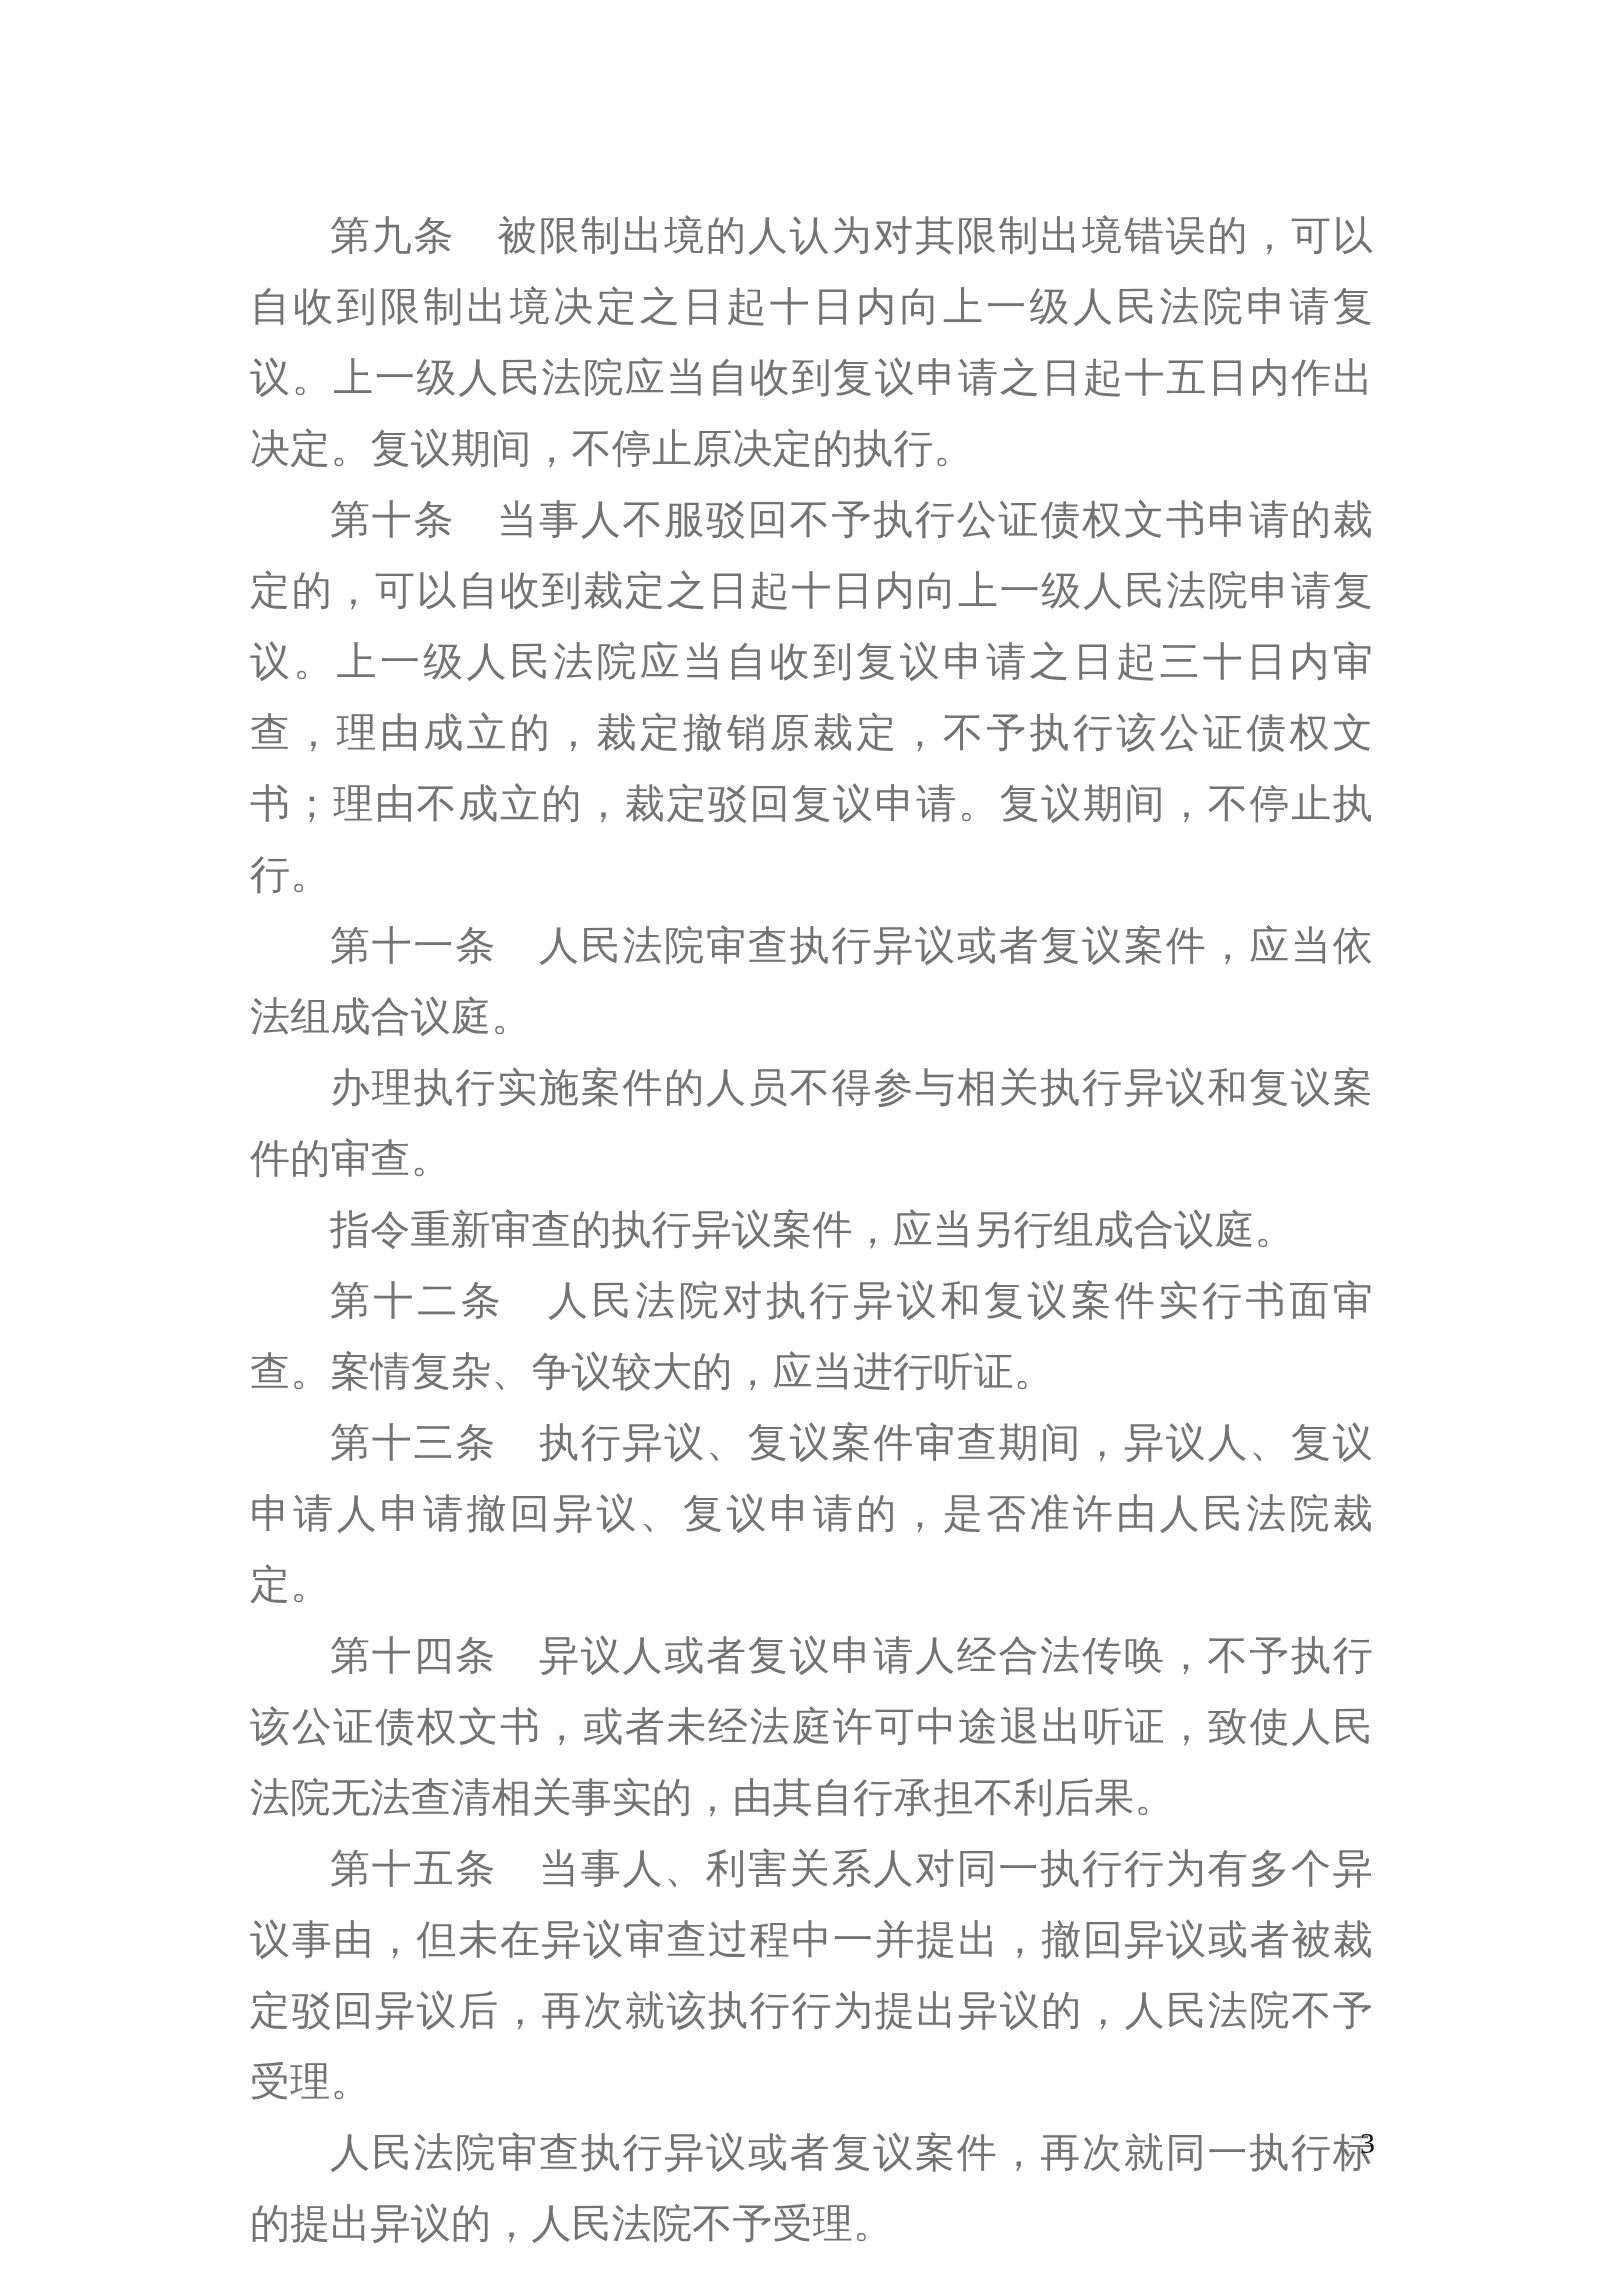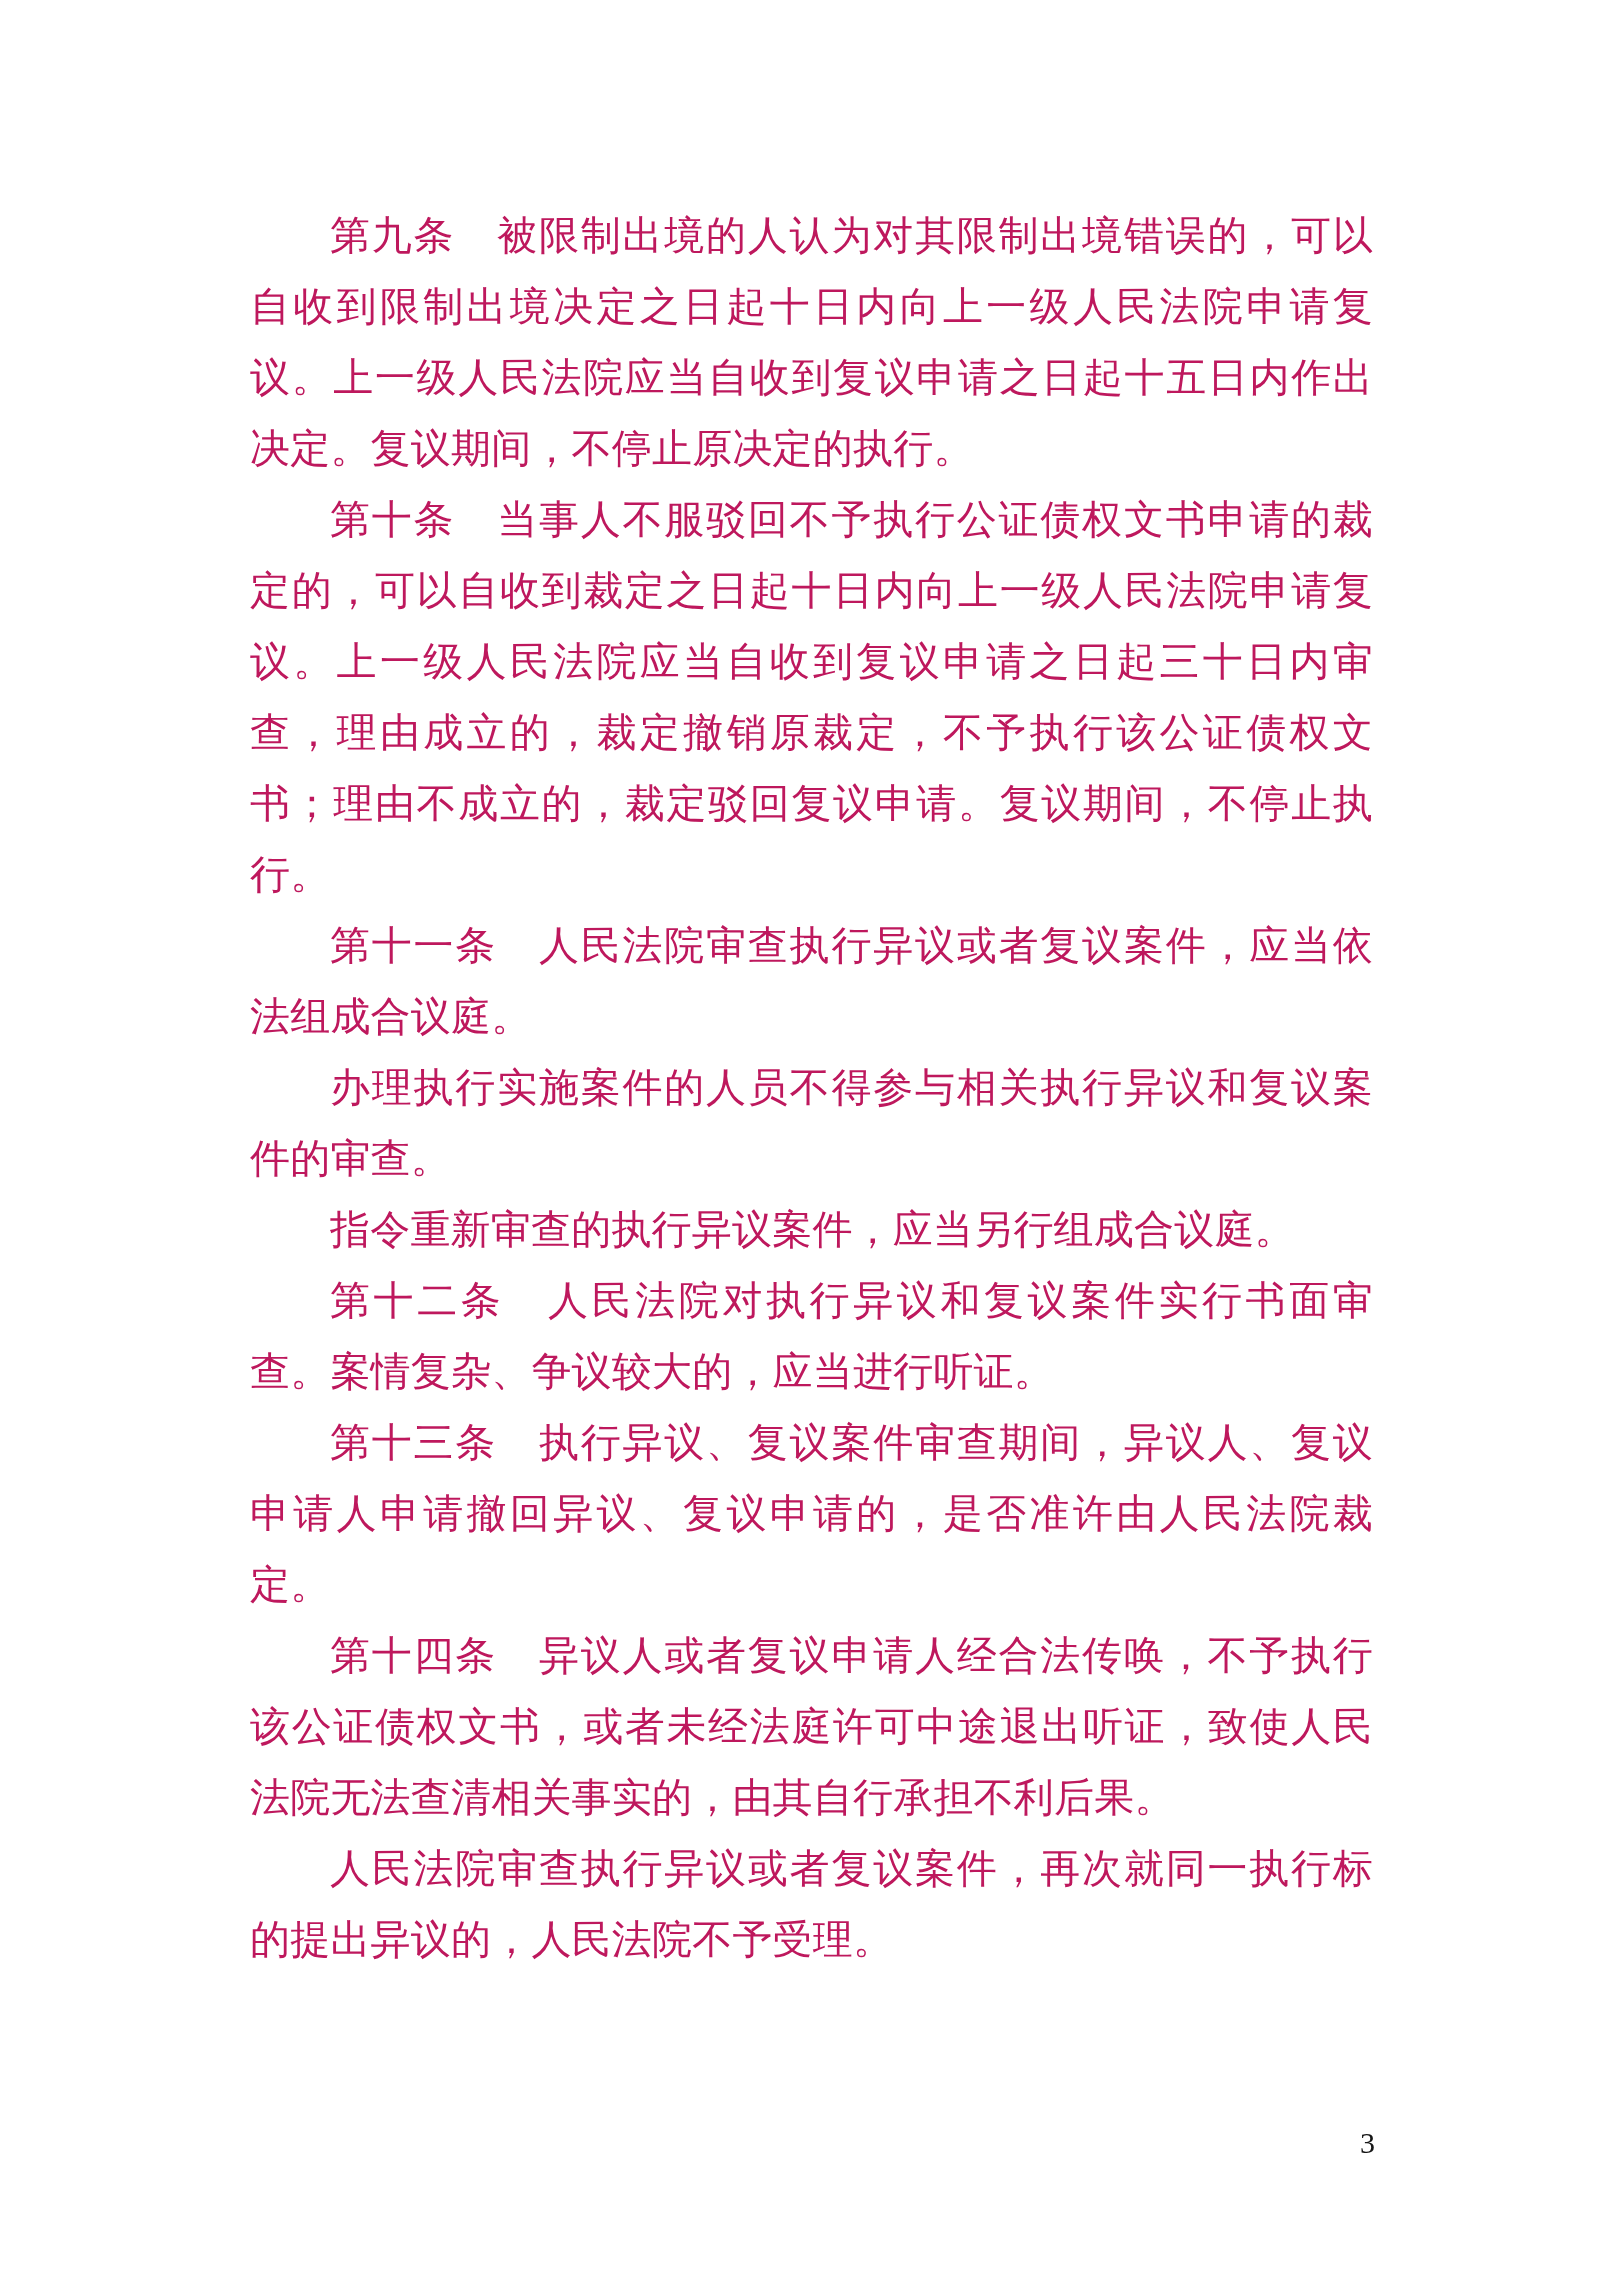--- a/index.html
+++ b/index.html
@@ -23,21 +23,21 @@
     position: absolute;
     left: 250px;
     top: 200px;
     width: 1123px;
   }
   .para {
     margin: 0;
     padding: 0;
     font-size: 40px;
     line-height: 71px;
-    color: #be185d;
+    color: #737373;
     text-align: justify;
     text-justify: inter-ideograph;
     text-indent: 2em;
     letter-spacing: 0.2px;
     word-break: break-all;
   }
   .page-number {
     position: absolute;
     top: 2123px;
     left: 250px;
@@ -54,17 +54,18 @@
 <div class="page">
   <div class="content">
     <p class="para">第九条　被限制出境的人认为对其限制出境错误的，可以自收到限制出境决定之日起十日内向上一级人民法院申请复议。上一级人民法院应当自收到复议申请之日起十五日内作出决定。复议期间，不停止原决定的执行。</p>
     <p class="para">第十条　当事人不服驳回不予执行公证债权文书申请的裁定的，可以自收到裁定之日起十日内向上一级人民法院申请复议。上一级人民法院应当自收到复议申请之日起三十日内审查，理由成立的，裁定撤销原裁定，不予执行该公证债权文书；理由不成立的，裁定驳回复议申请。复议期间，不停止执行。</p>
     <p class="para">第十一条　人民法院审查执行异议或者复议案件，应当依法组成合议庭。</p>
     <p class="para">办理执行实施案件的人员不得参与相关执行异议和复议案件的审查。</p>
     <p class="para">指令重新审查的执行异议案件，应当另行组成合议庭。</p>
     <p class="para">第十二条　人民法院对执行异议和复议案件实行书面审查。案情复杂、争议较大的，应当进行听证。</p>
     <p class="para">第十三条　执行异议、复议案件审查期间，异议人、复议申请人申请撤回异议、复议申请的，是否准许由人民法院裁定。</p>
     <p class="para">第十四条　异议人或者复议申请人经合法传唤，不予执行该公证债权文书，或者未经法庭许可中途退出听证，致使人民法院无法查清相关事实的，由其自行承担不利后果。</p>
+    <p class="para">第十五条　当事人、利害关系人对同一执行行为有多个异议事由，但未在异议审查过程中一并提出，撤回异议或者被裁定驳回异议后，再次就该执行行为提出异议的，人民法院不予受理。</p>
     <p class="para">人民法院审查执行异议或者复议案件，再次就同一执行标的提出异议的，人民法院不予受理。</p>
   </div>
   <div class="page-number">3</div>
 </div>
 
 
 </body></html>

